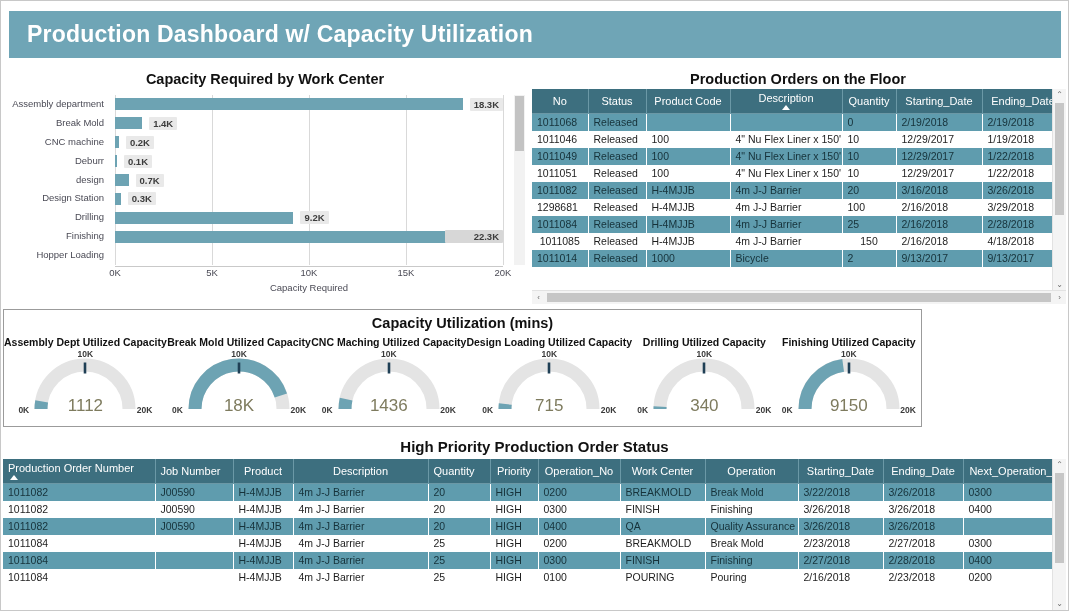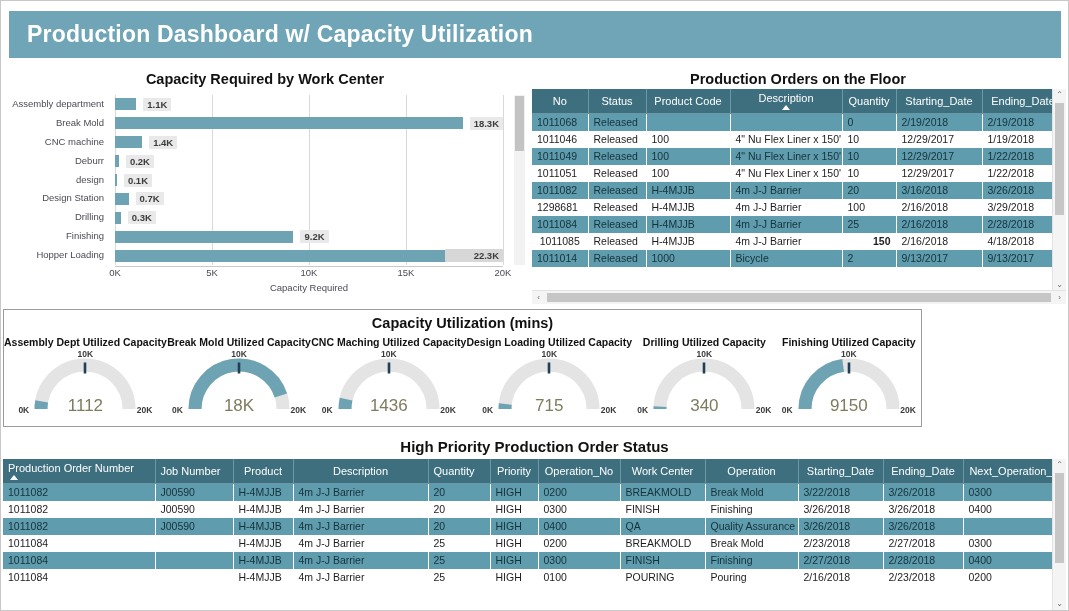--- a/index.html
+++ b/index.html
@@ -344,24 +344,20 @@
       </div>
     <div class="bc-plot">
       <div class="bc-grid" id="bcGrid">
           <div class="bc-gridline" style="left: 0px;"></div>
           <div class="bc-gridline" style="left: 97px;"></div>
           <div class="bc-gridline" style="left: 194px;"></div>
           <div class="bc-gridline" style="left: 291px;"></div>
           <div class="bc-gridline" style="left: 388px;"></div>
         </div>
       <div class="bc-rows" id="bcRows">
-          <div class="bc-row">
-            <div class="bc-bar" style="width: 21.34px; background: rgb(109, 163, 179);"></div>
-            <span class="bc-val">1.1K</span>
-          </div>
           <div class="bc-row">
             <div class="bc-bar" style="width: 355.02px; background: rgb(109, 163, 179);"></div>
             <span class="bc-val">18.3K</span>
           </div>
           <div class="bc-row">
             <div class="bc-bar" style="width: 27.16px; background: rgb(109, 163, 179);"></div>
             <span class="bc-val">1.4K</span>
           </div>
           <div class="bc-row">
             <div class="bc-bar" style="width: 3.88px; background: rgb(109, 163, 179);"></div>
@@ -490,21 +486,21 @@
               <td style="text-align: left;">4m J-J Barrier</td>
               <td style="text-align: left;">25</td>
               <td style="text-align: left;">2/16/2018</td>
               <td style="text-align: left;">2/28/2018</td>
             </tr>
             <tr class="alt">
               <td style="text-align: center;">1011085</td>
               <td style="text-align: left;">Released</td>
               <td style="text-align: left;">H-4MJJB</td>
               <td style="text-align: left;">4m J-J Barrier</td>
-              <td style="text-align: right; font-weight: bold;">150</td>
+              <td style="text-align: center;">150</td>
               <td style="text-align: left;">2/16/2018</td>
               <td style="text-align: left;">4/18/2018</td>
             </tr>
             <tr class="sel">
               <td style="text-align: left;">1011014</td>
               <td style="text-align: left;">Released</td>
               <td style="text-align: left;">1000</td>
               <td style="text-align: left;">Bicycle</td>
               <td style="text-align: left;">2</td>
               <td style="text-align: left;">9/13/2017</td>

